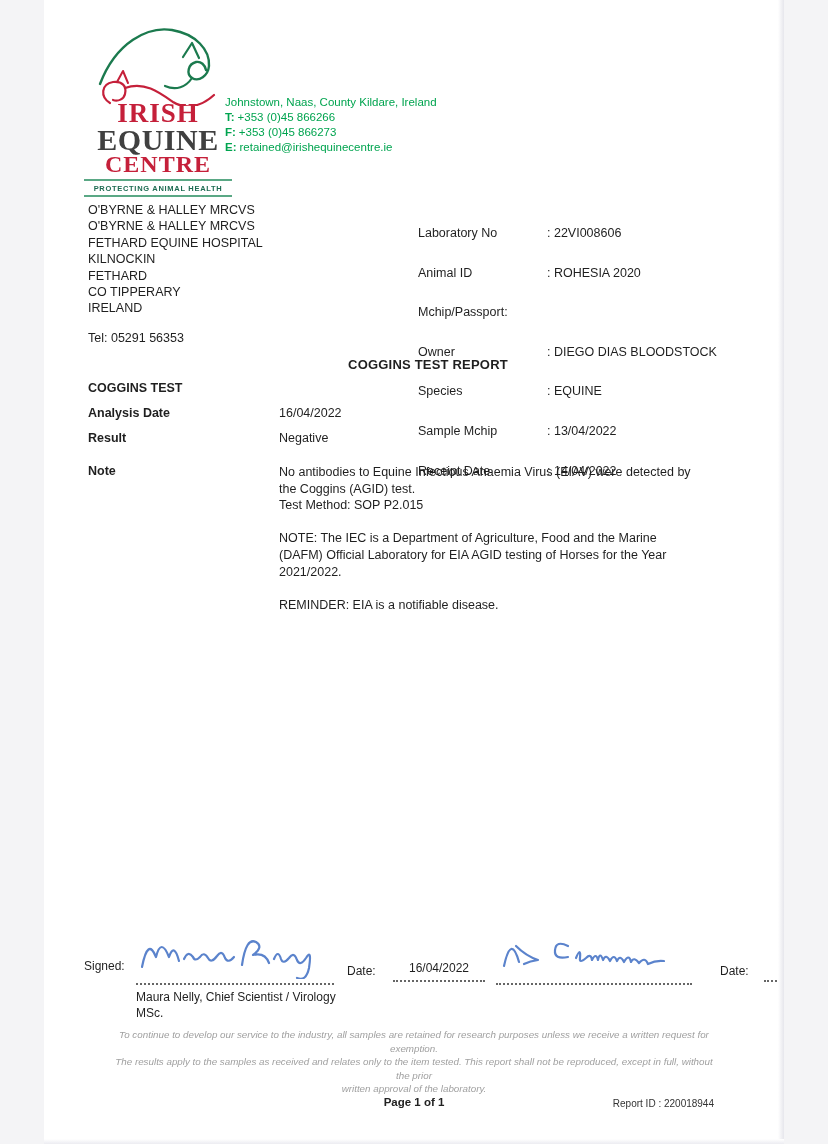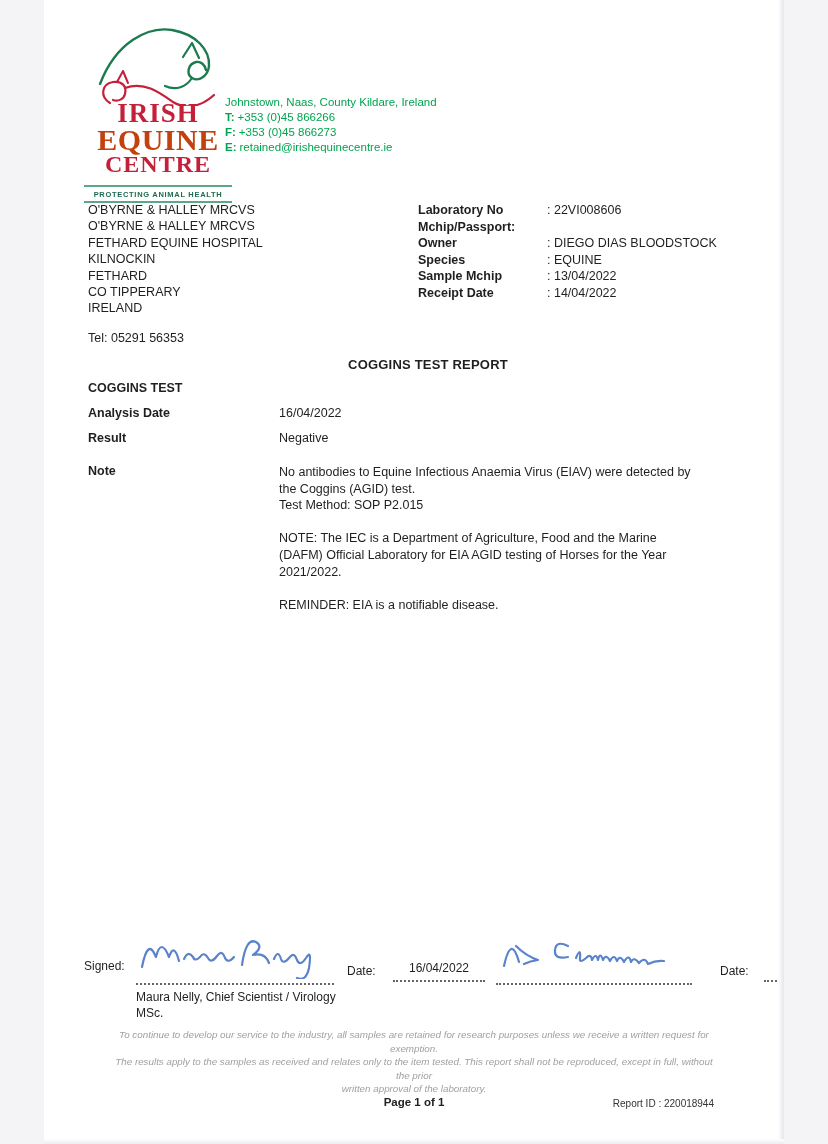--- a/index.html
+++ b/index.html
@@ -12,35 +12,35 @@
   .edge-right { position:absolute; right:0; top:0; width:6px; height:100%;
     background:linear-gradient(to right,#ffffff,#e6e6ec); }
   .edge-bottom { position:absolute; bottom:0; left:0; width:100%; height:5px;
     background:linear-gradient(to bottom,#ffffff,#ececf1); }
 
   
   .horse-svg { position:absolute; left:52px; top:22px; }
   .logo-text { position:absolute; left:40px; top:100px; width:148px; text-align:center;
     font-family:"Liberation Serif", serif; font-weight:bold; }
   .logo-l1 { font-size:27px; line-height:26px; color:#c5203a; letter-spacing:1px; }
-  .logo-l2 { font-size:30px; line-height:27px; color:#c2410c; letter-spacing:0.5px; }
+  .logo-l2 { font-size:30px; line-height:27px; color:#404040; letter-spacing:0.5px; }
   .logo-l3 { font-size:24px; line-height:23px; color:#c5203a; letter-spacing:1px; }
-  .tagline { margin-top:9px; padding:3px 0 2px; font-family:"Liberation Sans", sans-serif;
+  .tagline { margin-top:3px; padding:3px 0 2px; font-family:"Liberation Sans", sans-serif;
     font-size:7.5px; font-weight:bold; letter-spacing:0.7px; color:#1d6b52;
     border-top:2px solid #5aa885; border-bottom:2px solid #5aa885; }
   .contact { position:absolute; left:181px; top:95px; font-size:11.5px; line-height:15px;
     color:#00a44f; }
   .c-label { font-weight:bold; }
   .c-label:not(:empty) { margin-right:3px; }
 
   
   .recipient { position:absolute; left:44px; top:202px; font-size:12.5px; line-height:16.4px; }
   .tel-line  { position:absolute; left:44px; top:331px; font-size:12.5px; }
   .details   { position:absolute; left:374px; top:202px; font-size:12.5px; line-height:16.6px; }
-  .d-label { display:inline-block; width:129px; font-weight:bold; }
+  .d-label { display:inline-block; width:129px; font-weight:normal;margin-top:23px; }
 
   
   .report-title { position:absolute; left:0; right:0; top:357px; text-align:center;
     font-size:13px; font-weight:bold; letter-spacing:0.2px;padding-left:28px; }
   .section-head { position:absolute; left:44px; top:381px; font-size:12.5px; font-weight:bold; }
   .kv-label { position:absolute; left:44px; font-size:12.5px; font-weight:bold; }
   .kv-value { position:absolute; left:235px; font-size:12.5px; }
   .note-value { position:absolute; left:235px; top:464px; width:420px; font-size:12.5px;
     line-height:16.6px; white-space:pre-line; }
 
@@ -119,20 +119,23 @@
       <div class="r-line">IRELAND</div>
     </div>
   <div class="tel-line">Tel: 05291 56353</div>
 
   <div class="details">
 
       <div class="d-row">
         <span class="d-label">Laboratory No</span><span class="d-value">: 22VI008606</span>
       </div>
 
+      <div class="d-row">
+        <span class="d-label">Animal ID</span><span class="d-value">: ROHESIA 2020</span>
+      </div>
 
       <div class="d-row">
         <span class="d-label">Mchip/Passport:</span><span class="d-value"></span>
       </div>
 
       <div class="d-row">
         <span class="d-label">Owner</span><span class="d-value">: DIEGO DIAS BLOODSTOCK</span>
       </div>
 
       <div class="d-row">

